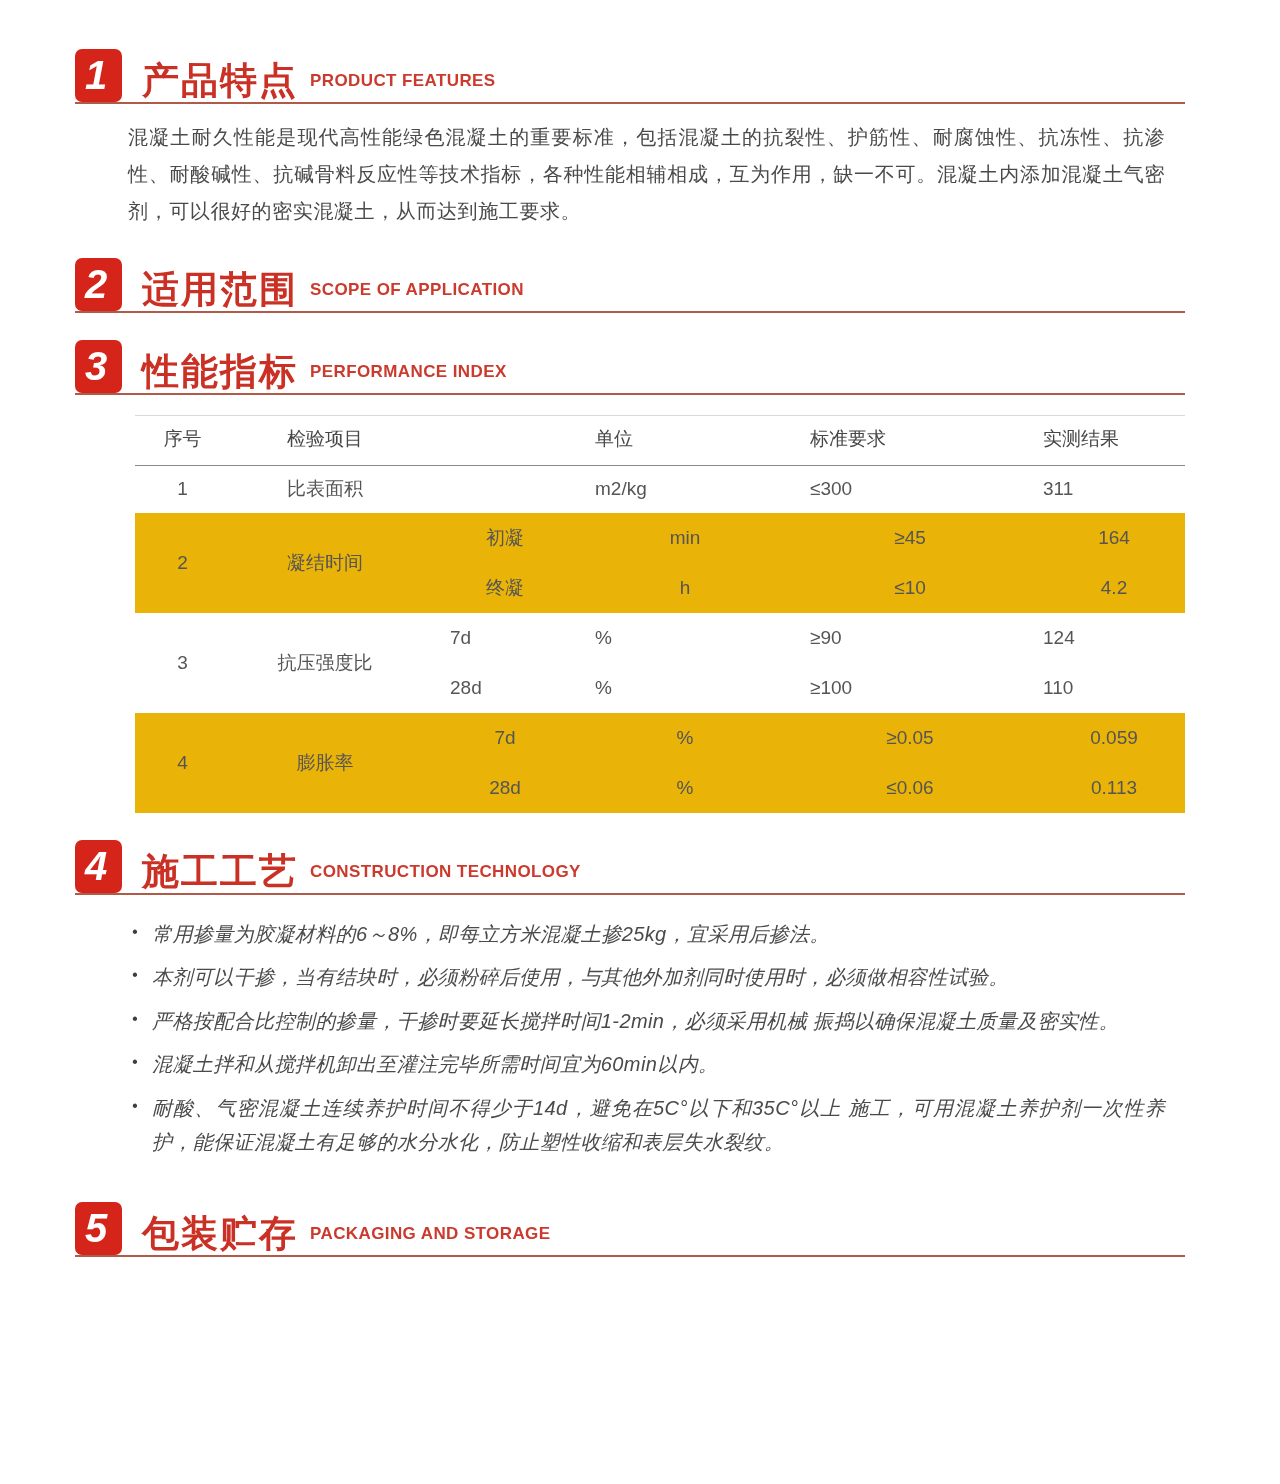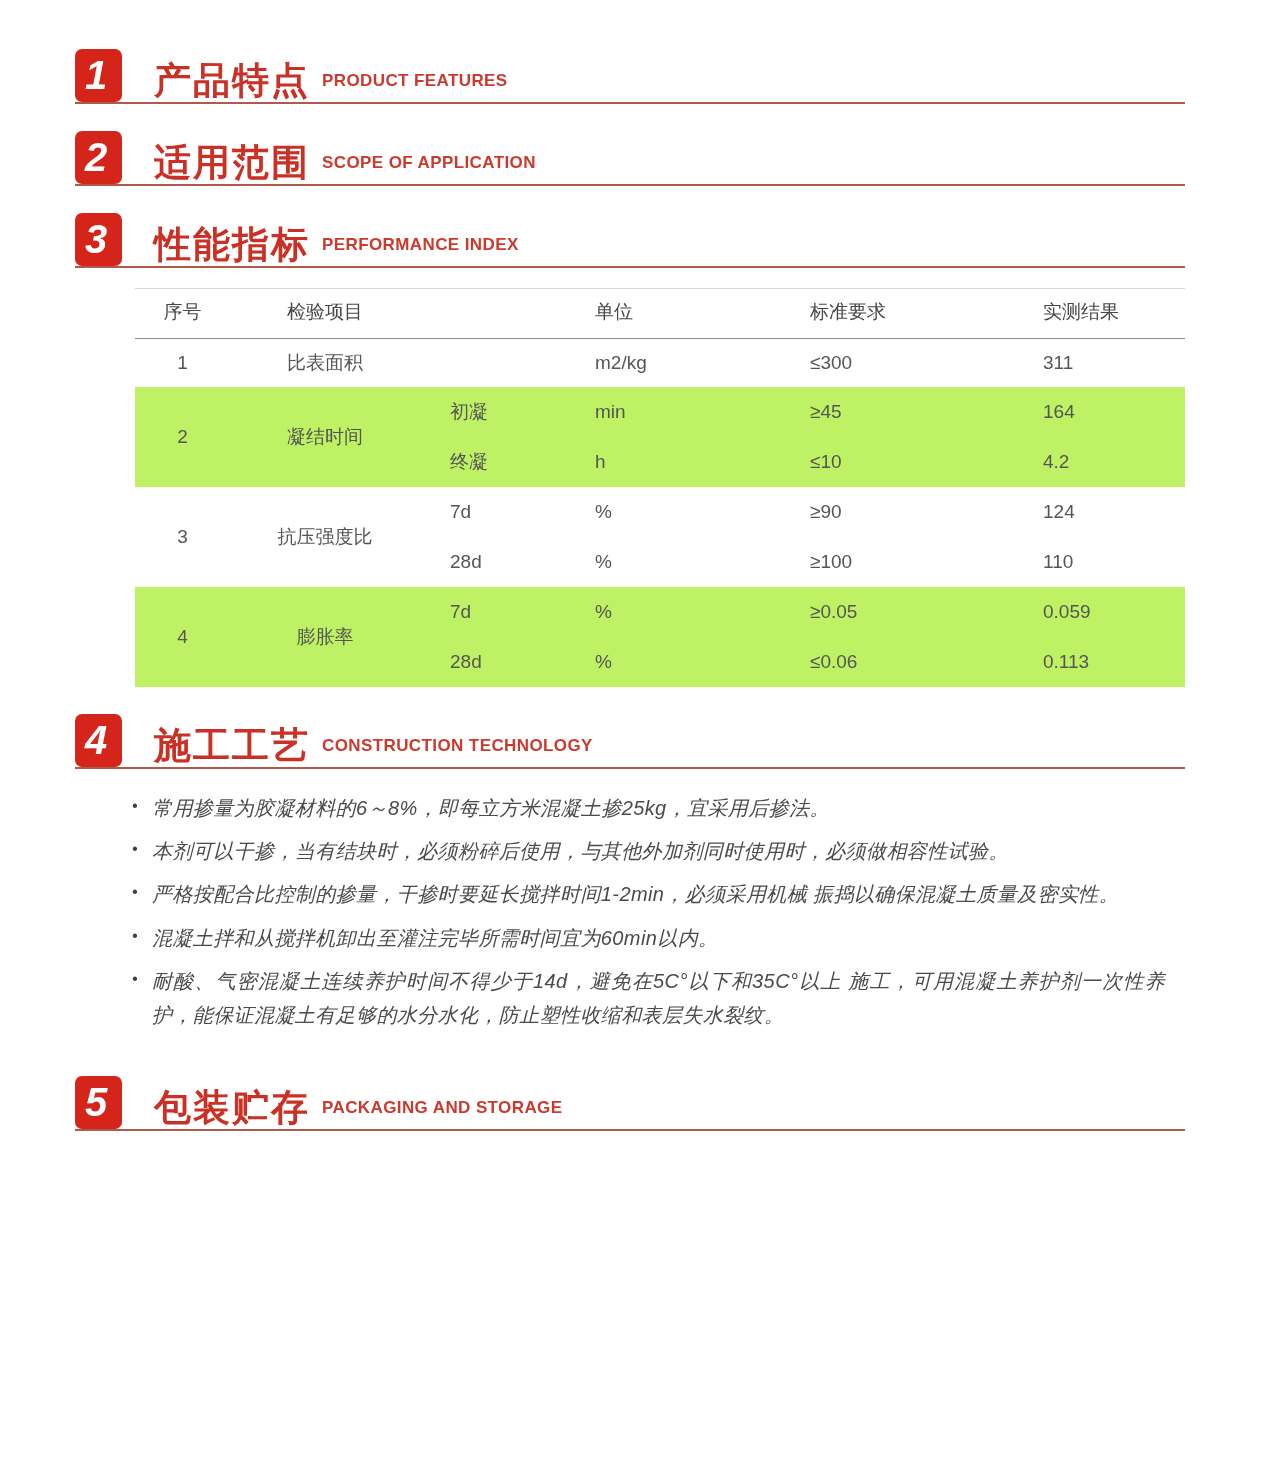--- a/index.html
+++ b/index.html
@@ -26,21 +26,21 @@
     background:#d5251b;
     border-radius:7px;
     color:#ffffff;
     font-size:40px; font-weight:bold; font-style:italic;
     display:flex; align-items:center; justify-content:center;
     padding-right:5px;
     flex:0 0 auto;
   }
   .title-zh {
     font-size:37px; font-weight:bold; color:#ca3024;
-    margin-left:32px; line-height:1; padding-bottom:3px;
+    margin-left:20px; line-height:1; padding-bottom:3px;
     letter-spacing:2px; white-space:nowrap;
   }
   .title-en {
     font-size:17px; font-weight:bold; color:#cb3a2d;
     margin-left:12px; padding-bottom:11px; letter-spacing:0.4px;
     white-space:nowrap;
   }
 
   
   .sec-paragraph {
@@ -63,21 +63,21 @@
     border-bottom:1px solid #8a8a8a;
   }
   .perf-table td { padding:0; }
   .perf-table .c-center { text-align:center; }
   .perf-table td.pad-sub, .perf-table th.pad-sub { padding-left:30px; text-align:left; }
   .perf-table td.pad-unit, .perf-table th.pad-unit { padding-left:35px; text-align:left; }
   .perf-table td.pad-std,  .perf-table th.pad-std  { padding-left:35px; text-align:left; }
   .perf-table td.pad-res,  .perf-table th.pad-res  { padding-left:33px; text-align:left; }
   .perf-table tbody tr { height:50px; }
   .perf-table tbody tr.single { height:48px; }
-  .perf-table tbody tr.stripe td { background:#bef264; }
+  .perf-table tbody tr.stripe td { background:#eab308;text-align:center; }
   .perf-table tbody td { vertical-align:middle; }
 
   
   .bullets {
     margin:22px 20px 0 55px;
     list-style:none;
     font-style:italic;
   }
   .bullets li {
     position:relative;
@@ -97,20 +97,21 @@
 <body>
 
 <div class="page">
 
   <section class="sec">
     <header class="sec-header">
       <span class="num-box">1</span>
       <h2 class="title-zh">产品特点</h2>
       <span class="title-en">PRODUCT FEATURES</span>
     </header>
+    <p class="sec-paragraph">混凝土耐久性能是现代高性能绿色混凝土的重要标准，包括混凝土的抗裂性、护筋性、耐腐蚀性、抗冻性、抗渗性、耐酸碱性、抗碱骨料反应性等技术指标，各种性能相辅相成，互为作用，缺一不可。混凝土内添加混凝土气密剂，可以很好的密实混凝土，从而达到施工要求。</p>
   </section>
 
   <section class="sec">
     <header class="sec-header">
       <span class="num-box">2</span>
       <h2 class="title-zh">适用范围</h2>
       <span class="title-en">SCOPE OF APPLICATION</span>
     </header>
   </section>
 

